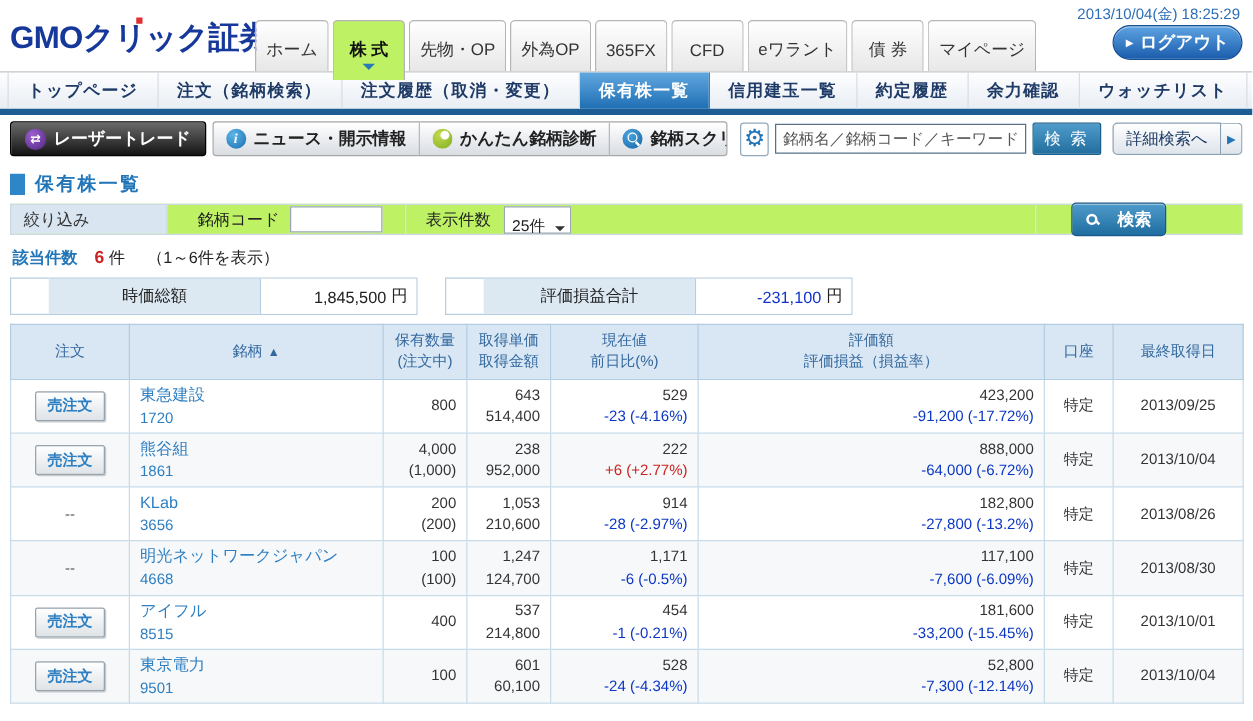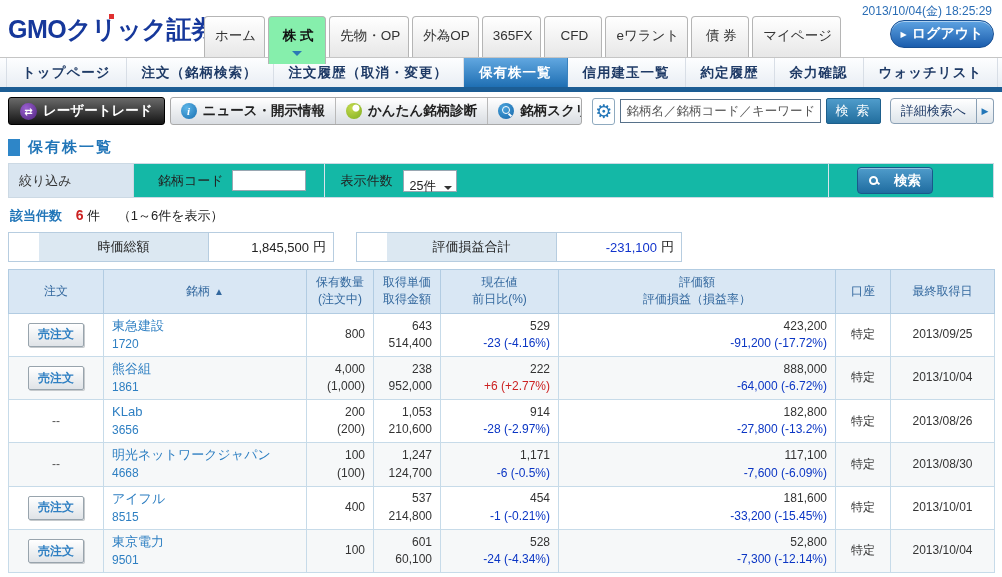--- a/index.html
+++ b/index.html
@@ -10,26 +10,26 @@
     color:#333;
   }
   
   .hdr { position:relative; height:57px; background:#fff; }
   .logo { position:absolute; left:8px; top:13px; font-size:25px; font-weight:bold;
           color:#16389b; letter-spacing:-0.5px; white-space:nowrap; }
   .logo-accent { position:absolute; left:109px; top:14px; width:5px; height:5px; background:#e03030; }
   .hdr-datetime { position:absolute; right:10px; top:3px; font-size:12px; color:#2a6db5; }
   .tabs { position:absolute; left:204px; bottom:0; display:flex; gap:3px; align-items:flex-end; z-index:5; }
   .tab { height:41px; border:1px solid #b5b5b5; border-bottom:none; border-radius:4px 4px 0 0;
-         background:linear-gradient(#ffffff,#e7e7e7); display:flex; flex-direction:row;
+         background:linear-gradient(#ffffff,#e7e7e7); display:flex; flex-direction:column;
          min-width:58px; padding:0 8px; position:relative; cursor:pointer;align-items:center; }
   .tab-stripe { height:7px; margin:2px 1px 0; }
   .tab-label { flex:1; display:flex; align-items:center; justify-content:center;
                font-size:13.5px; color:#333; white-space:nowrap; padding-bottom:3px; }
-  .tab.active { background:#86efac; height:48px; margin-bottom:-7px; z-index:7; }
+  .tab.active { background:#bef264; height:48px; margin-bottom:-7px; z-index:7; }
   .tab.active .tab-label { font-weight:bold; color:#111; padding-bottom:10px; }
   .tab.active::after { content:""; position:absolute; left:50%; bottom:3px; margin-left:-5px;
                        border:5px solid transparent; border-top-color:#2a7ab5; }
   .logout-btn { position:absolute; right:8px; top:20px; width:104px; height:28px; border-radius:14px;
                 background:linear-gradient(#5ea3e2,#1b5dad); border:1px solid #174f93; color:#fff;
                 font-weight:bold; font-size:14px; display:flex; align-items:center; justify-content:center;
                 gap:5px; cursor:pointer; box-shadow:inset 0 1px 0 rgba(255,255,255,.5); }
   .logout-arrow { font-size:8px; color:#fff; }
   
   .subnav { position:relative; height:35px; border-top:1px solid #c5c5c5; border-bottom:5px solid #1c5d94;
@@ -78,21 +78,21 @@
   .adv-btn { padding:0 10px; border:1px solid #8aa0b5; border-radius:4px 0 0 4px;
              background:linear-gradient(#ffffff,#dde4ea); color:#1e3a66; font-weight:normal; font-size:13px;
              display:flex; align-items:center; cursor:pointer; white-space:nowrap; }
   .adv-arrow { width:17px; border:1px solid #8aa0b5; border-left:none; border-radius:0 4px 4px 0;
                background:linear-gradient(#ffffff,#dde4ea); color:#2276b8; font-size:9px;
                display:flex; align-items:center; justify-content:center; cursor:pointer; }
   
   .page-title-row { display:flex; align-items:center; gap:8px; margin:8px 8px 6px; }
   .title-square { width:12px; height:17px; background:#2e86c8; }
   .page-title { font-size:15px; font-weight:bold; color:#2276b8; letter-spacing:2px; }
-  .filter-bar { margin:0 8px; height:35px; border:1px solid #ccd9e4; background:#14b8a6;
+  .filter-bar { margin:0 8px; height:25px; border:1px solid #ccd9e4; background:#bef264;
                 display:flex; align-items:center;justify-content:space-between; }
   .f-label { width:125px; align-self:stretch; background:#d9e5f0; border-right:1px solid #ccd9e4;
              display:flex; align-items:center; padding-left:10px; font-size:13px; color:#333; }
   .f-code-label { margin-left:24px; font-size:13px; color:#222; }
   .f-code-input { width:74px; height:21px; border:1px solid #9aa7b2; margin-left:8px; }
   .f-count-label { font-size:13px; color:#222; margin-left:16px; }
   .f-divider { width:1px; align-self:stretch; background:#d9e3ec; margin-left:18px; }
   .f-select { margin-left:10px; width:54px; height:22px; border:1px solid #9aa7b2; background:#fff;
               display:flex; align-items:center; justify-content:space-between; padding:12px 4px 0 6px;
               font-size:12.5px; color:#222; cursor:pointer; }

